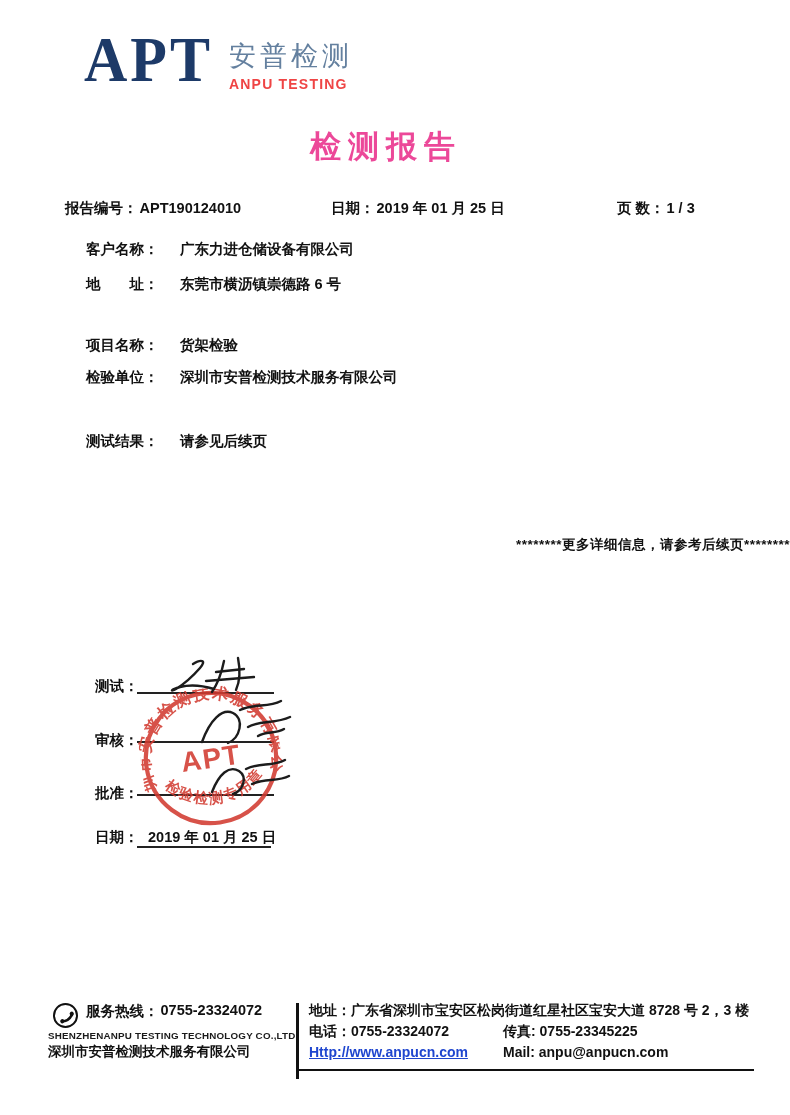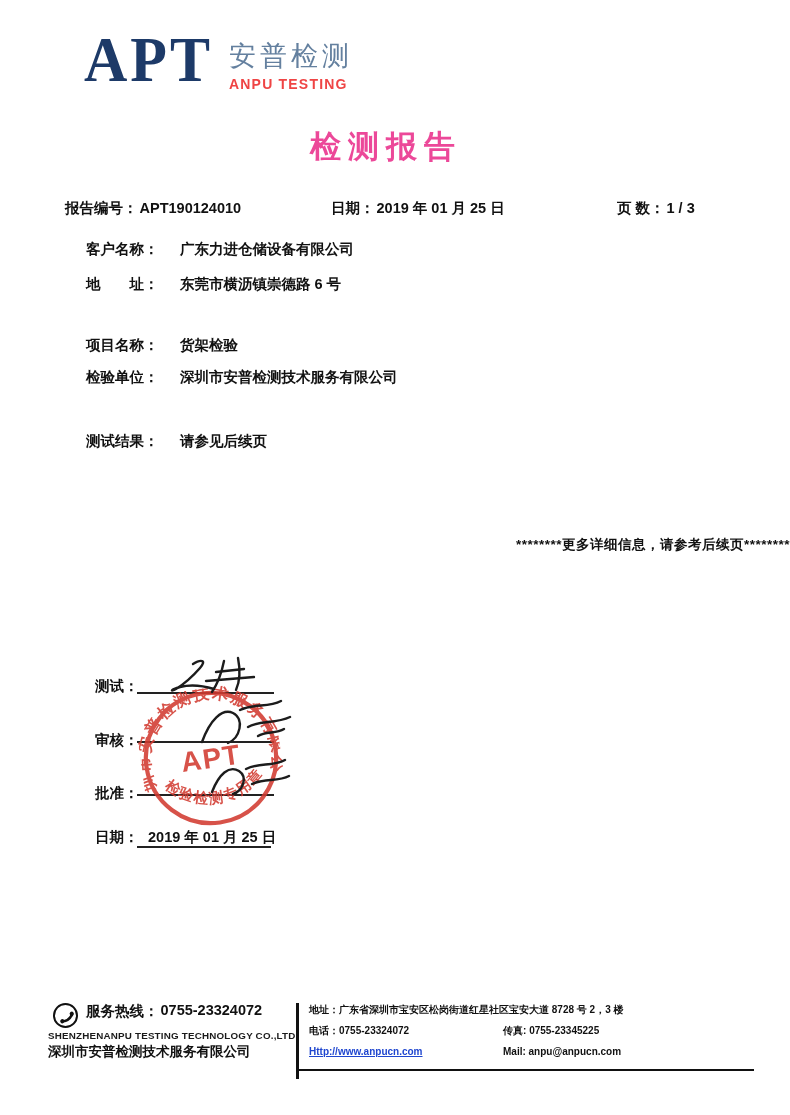--- a/index.html
+++ b/index.html
@@ -46,21 +46,21 @@
   .stamp{position:absolute;left:141px;top:688px;width:140px;height:140px;transform:rotate(-8deg);opacity:.88;}
   .sig-overlay{position:absolute;left:80px;top:645px;pointer-events:none;}
   
   .footer{position:absolute;left:0;top:996px;width:790px;font-weight:700;}
   .hotline{position:absolute;left:52px;top:6px;display:flex;align-items:flex-start;font-size:14.5px;}
   .hotline .num{margin-left:2px;}
   .phone-icon{margin-right:7px;}
   .f-en{position:absolute;left:48px;top:34px;font-size:9.8px;letter-spacing:.2px;color:#1a1a1a;}
   .f-cn{position:absolute;left:48px;top:47px;font-size:13.5px;}
   .f-divider{position:absolute;left:296px;top:7px;width:3px;height:76px;background:#111;}
-  .f-right{position:absolute;left:309px;top:6px;width:450px;font-size:10px;}
+  .f-right{position:absolute;left:309px;top:6px;width:450px;font-size:14px;}
   .f-line{position:relative;height:21px;line-height:16px;}
   .f-col2{position:absolute;left:194px;top:0;}
   .f-link{color:#1f46cf;text-decoration:underline;text-align:center;}
   .f-hline{position:absolute;left:296px;top:73px;width:458px;height:0;border-top:2px solid #111;}
 </style>
 </head>
 <body>
 
 <div class="page">
 

